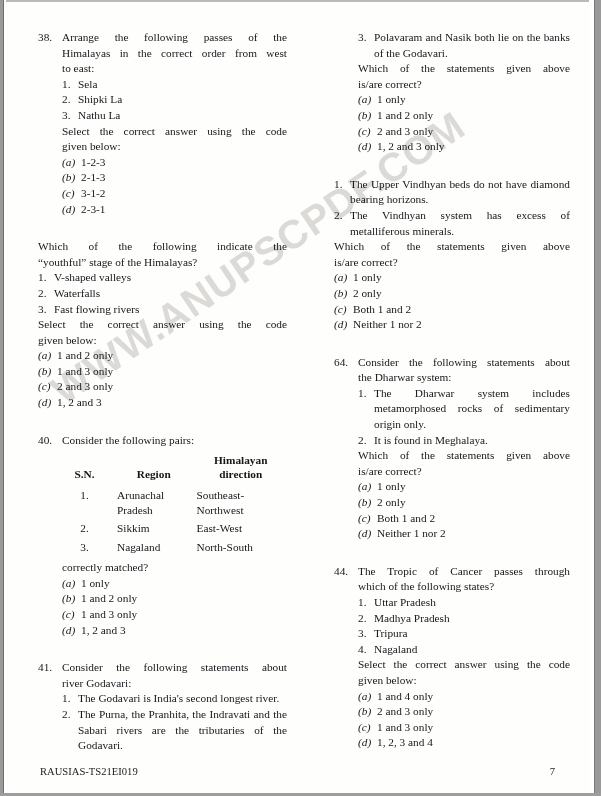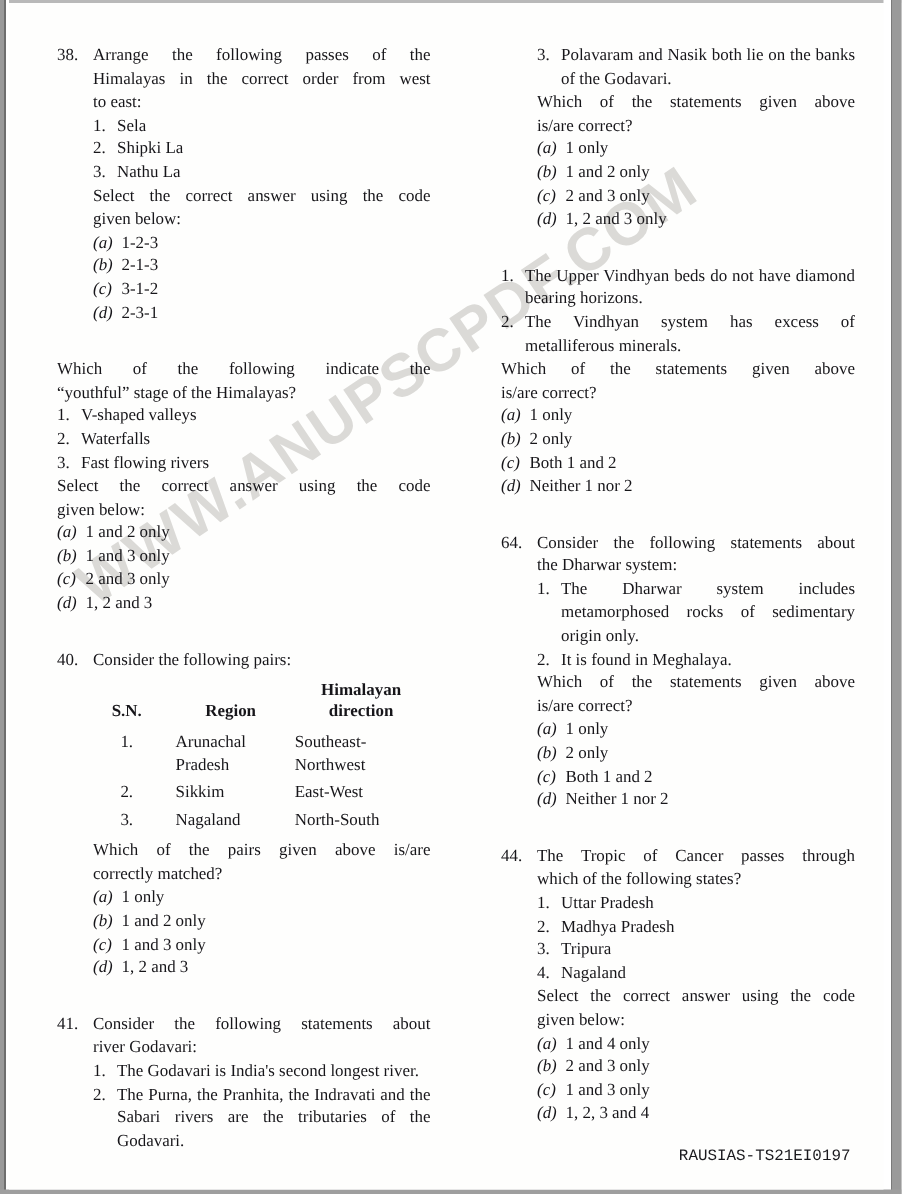--- a/index.html
+++ b/index.html
@@ -161,32 +161,31 @@
     vertical-align: top;
     padding: 2px 2px;
   }
   .c-sn  { width: 20%; text-align: center; }
   .c-reg { width: 38%; text-align: left; padding-left: 10px !important; }
   .c-dir { width: 42%; text-align: left; padding-left: 4px !important; }
   .th-dir { line-height: 14px; }
 
   .footer {
     position: absolute;
-    left: 12px;
+    left: 0;
     bottom: 16px;
     width: 583px;
     padding: 0 34px 0 34px;
     box-sizing: border-box;
     display: flex;
-    justify-content: flex-end;
+    justify-content: space-between;
     align-items: baseline;
     font-size: 10.6px;
     color: #1b1a1e;
     z-index: 10;
-    font-family: Liberation Mono, monospace;
   }
 </style>
 </head>
 <body>
 
 <div class="page">
   <div class="edge-top"></div>
   <div class="edge-left"></div>
   <div class="edge-right"></div>
   <div class="edge-bottom"></div>
@@ -305,21 +304,20 @@
                     <td class="c-reg">Sikkim</td>
                     <td class="c-dir">East-West</td>
                   </tr>
                   <tr>
                     <td class="c-sn">3.</td>
                     <td class="c-reg">Nagaland</td>
                     <td class="c-dir">North-South</td>
                   </tr>
                 </tbody>
               </table>
-              <div class="lead jl">Which of the pairs given above is/are</div>
               <div class="lead">correctly matched?</div>
               <ul class="opts">
                 <li class="opt">
                   <span class="opt-letter">(a)</span>
                   <span class="opt-text">1 only</span>
                 </li>
                 <li class="opt">
                   <span class="opt-letter">(b)</span>
                   <span class="opt-text">1 and 2 only</span>
                 </li>

